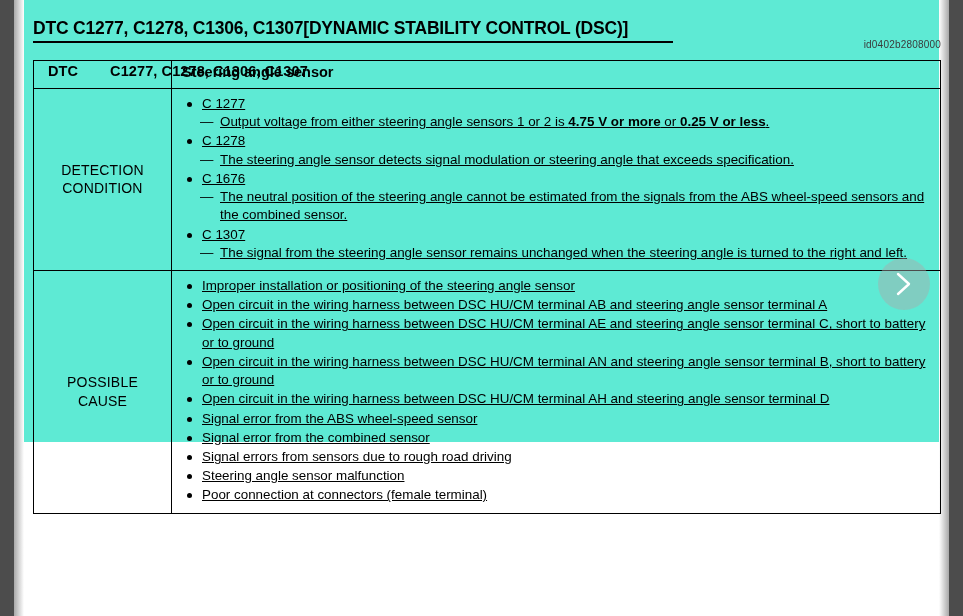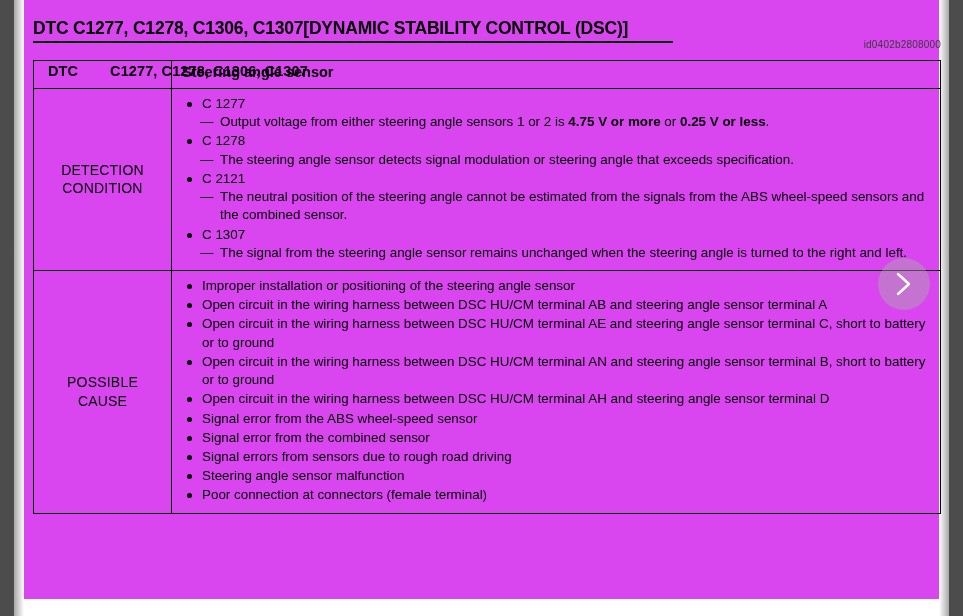--- a/index.html
+++ b/index.html
@@ -12,22 +12,22 @@
     height: 616px;
     overflow: hidden;
     font-family: "Liberation Sans", sans-serif;
     color: #000000;
     position: relative;
   }
   #page {
     position: absolute;
     left: 0; top: 0;
     width: 963px;
-    height: 599px;
-    background: #d946ef;
+    height: 442px;
+    background: #5eead4;
   }
   
   .gutter {
     position: absolute;
     top: 0;
     width: 14px;
     height: 616px;
     background: #4c4c4c;
   }
   .gutter.left  { left: 0; }
@@ -110,20 +110,21 @@
   .content-cell {
     padding: 6px 8px 7px 8px !important;
     font-size: 13.4px;
     line-height: 1.36;
   }
 
   ul.bul {
     list-style: none;
     margin: 0;
     padding: 0;
+    text-decoration: underline;
   }
   ul.bul > li {
     position: relative;
     padding-left: 22px;
     margin: 0 0 1px 0;
   }
   ul.bul > li::before {
     content: "";
     position: absolute;
     left: 7px;
@@ -196,21 +197,21 @@
           <ul class="bul">
             <li>
               <div>C 1277</div>
               <div class="sub"><span>Output voltage from either steering angle sensors 1 or 2 is </span><span class="b">4.75 V or more</span><span> or </span><span class="b">0.25 V or less</span><span>.</span></div>
             </li>
             <li>
               <div>C 1278</div>
               <div class="sub">The steering angle sensor detects signal modulation or steering angle that exceeds specification.</div>
             </li>
             <li>
-              <div>C 2121</div>
+              <div>C 1676</div>
               <div class="sub">The neutral position of the steering angle cannot be estimated from the signals from the ABS wheel-speed sensors and the combined sensor.</div>
             </li>
             <li>
               <div>C 1307</div>
               <div class="sub">The signal from the steering angle sensor remains unchanged when the steering angle is turned to the right and left.</div>
             </li>
           </ul>
         </td>
       </tr>
 

